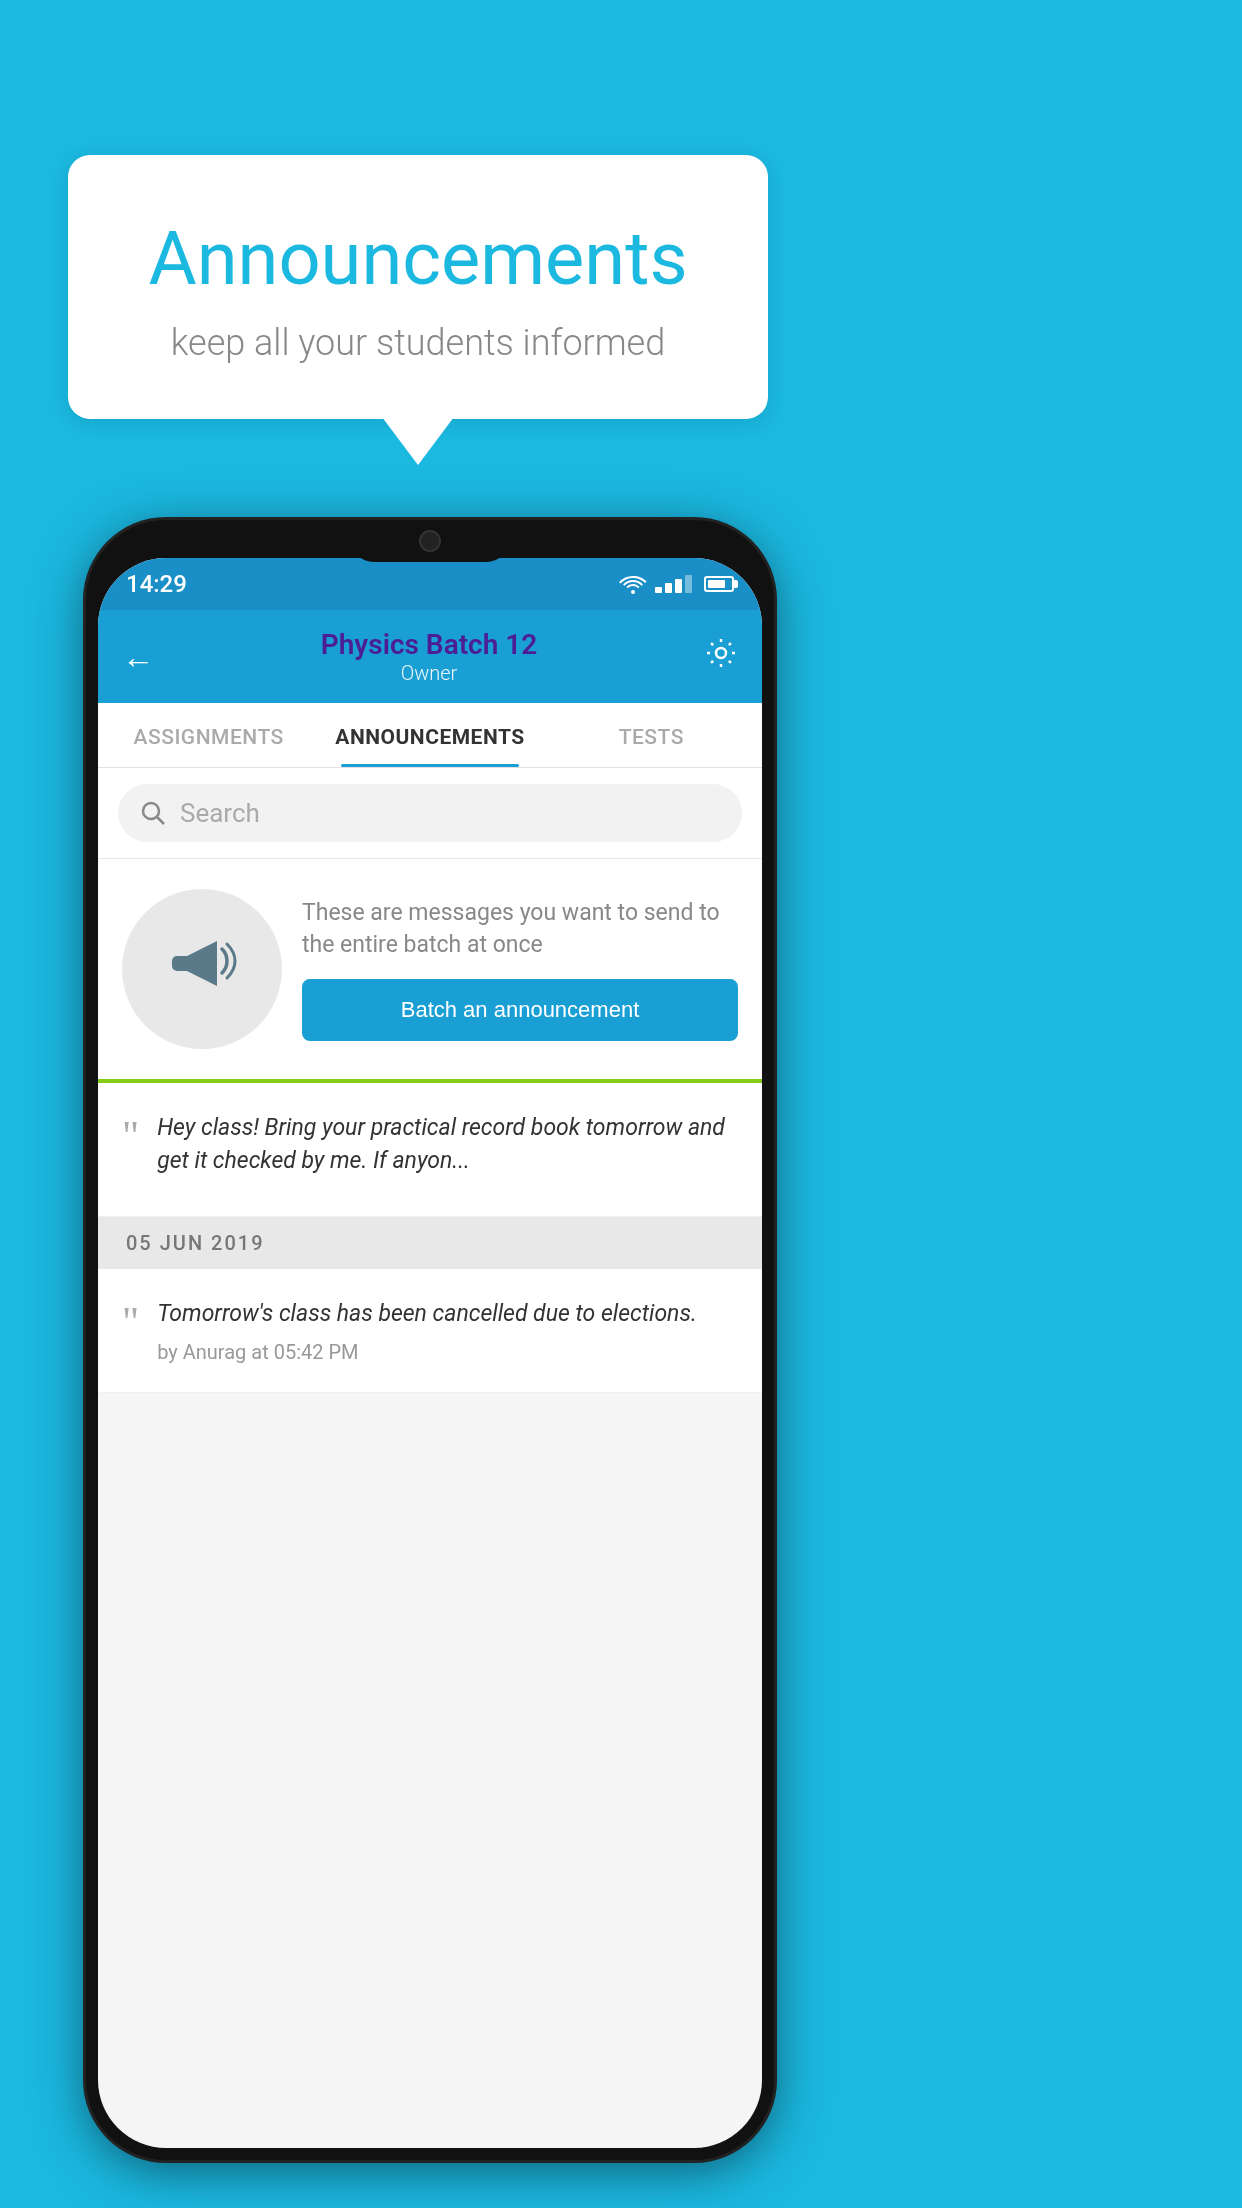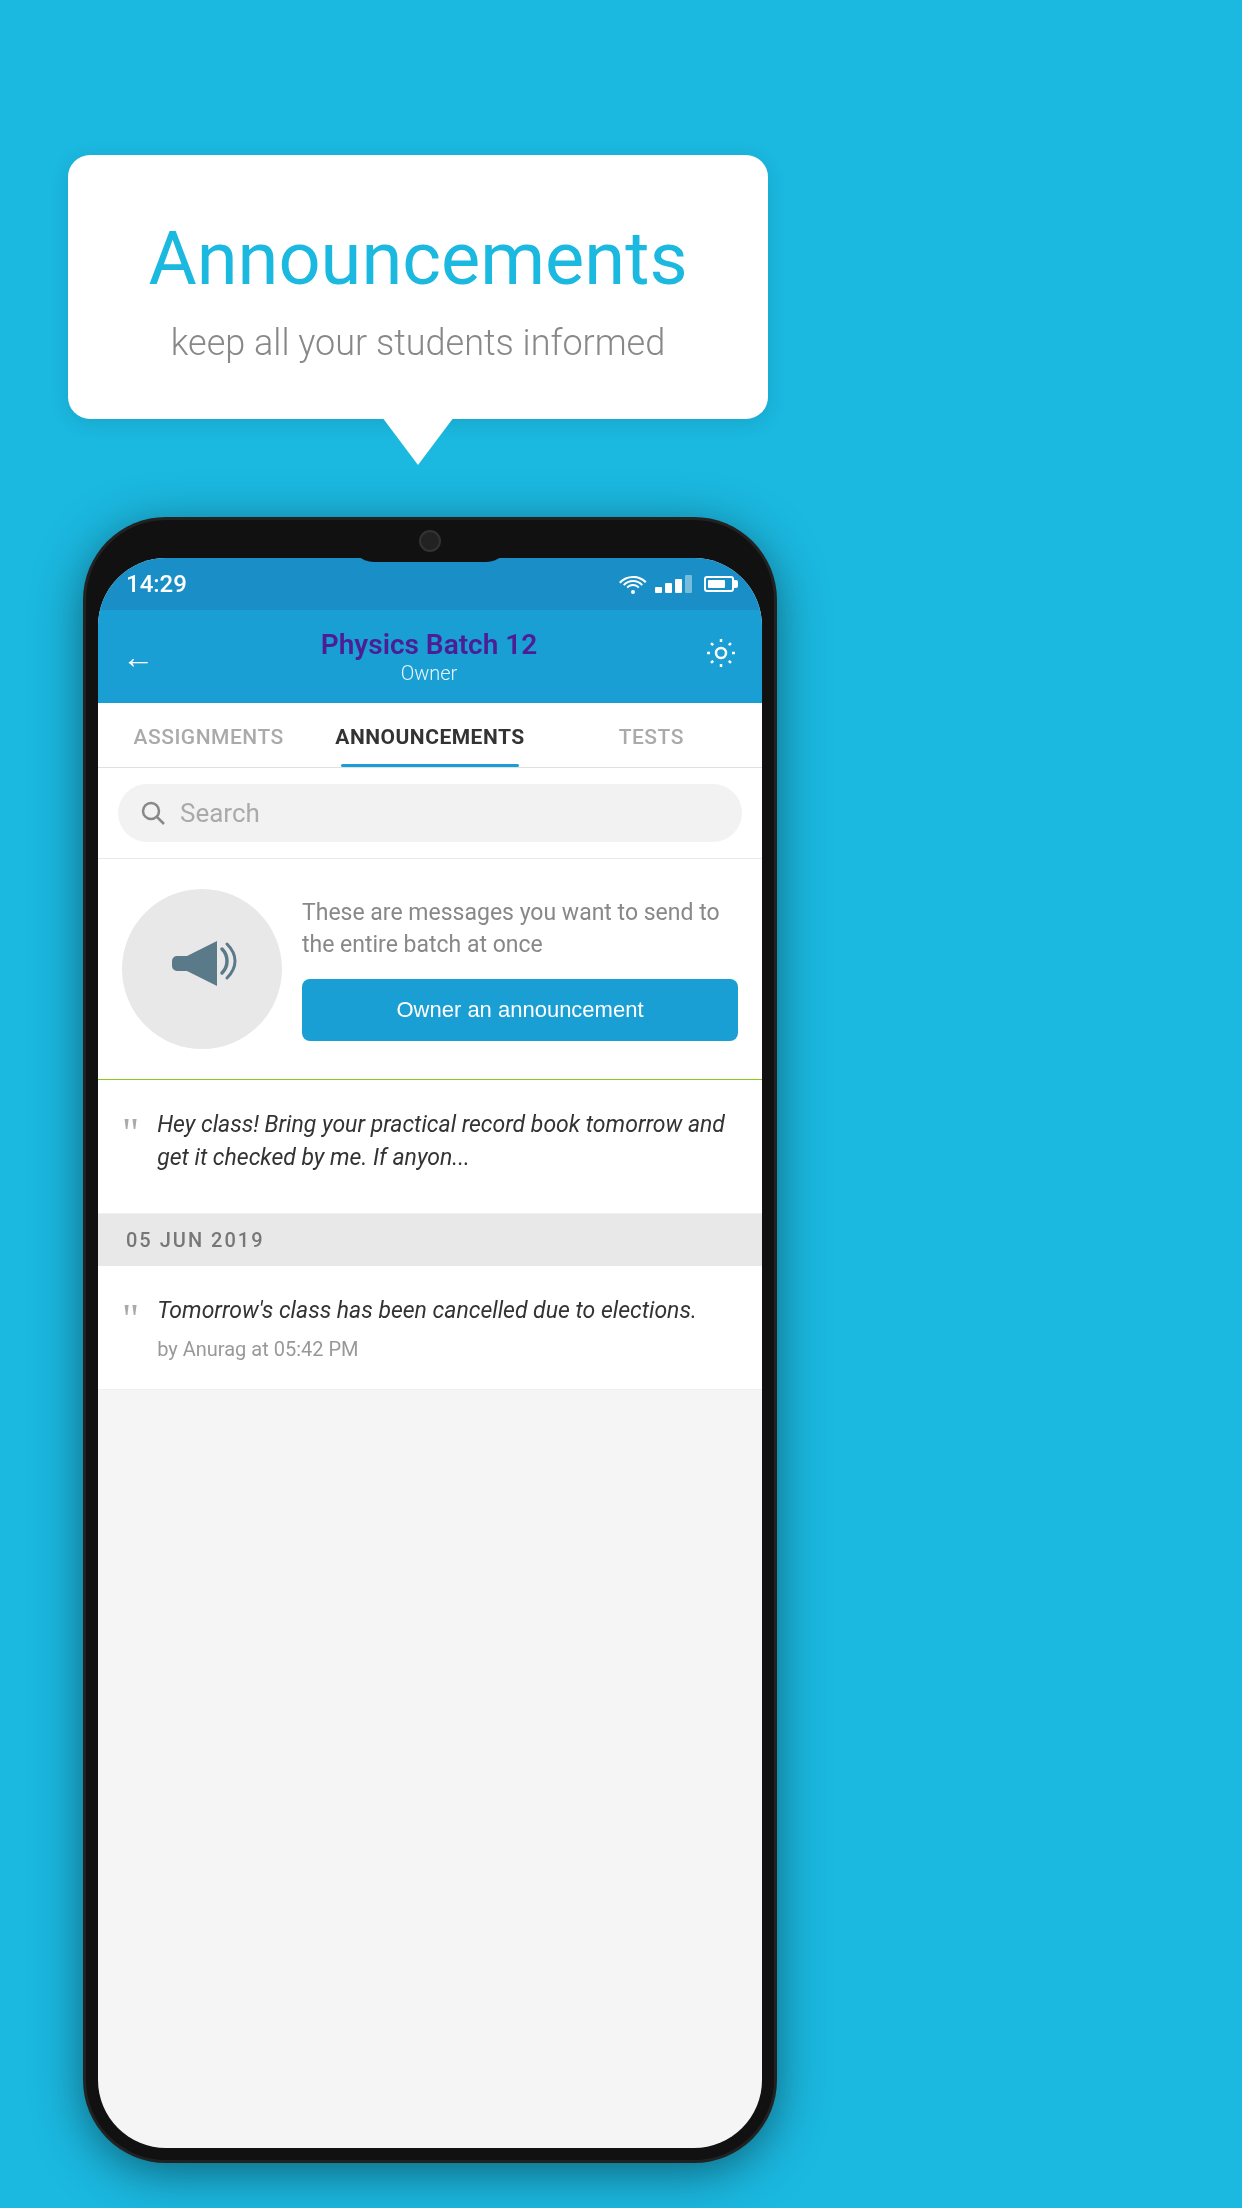--- a/index.html
+++ b/index.html
@@ -263,21 +263,21 @@
       font-size: 26px;
     }
 
     
     .announcement-prompt {
       background: white;
       padding: 30px 24px;
       display: flex;
       align-items: center;
       gap: 20px;
-      border-bottom: 1px solid #84cc16;
+      border-bottom: 4px solid #84cc16;
     }
 
     .megaphone-circle {
       width: 160px;
       height: 160px;
       min-width: 160px;
       background: #e8e8e8;
       border-radius: 50%;
       display: flex;
       align-items: center;
@@ -440,21 +440,21 @@
 
             <path d="M55 20L25 35H15a5 5 0 0 0-5 5v5a5 5 0 0 0 5 5h10l30 15V20z" fill="#5a7a8a"></path>
 
             <path d="M60 28c3 3 5 7.5 5 12s-2 9-5 12" stroke="#5a7a8a" stroke-width="3.5" stroke-linecap="round" fill="none"></path>
             <path d="M65 23c5 5 8 11 8 17s-3 12-8 17" stroke="#5a7a8a" stroke-width="3" stroke-linecap="round" fill="none"></path>
           </svg>
         </span>
       </div>
       <div class="announcement-info">
         <p class="announcement-desc">These are messages you want to send to the entire batch at once</p>
-        <button class="make-announcement-btn">Owner an announcement</button>
+        <button class="make-announcement-btn">Batch an announcement</button>
       </div>
     </div>
 
 
     <div class="announcement-item">
       <div class="quote-icon">"</div>
       <div class="announcement-text-wrap">
         <p class="announcement-msg">Hey class! Bring your practical record book tomorrow and get it checked by me. If anyon...</p>
       </div>
     </div>

